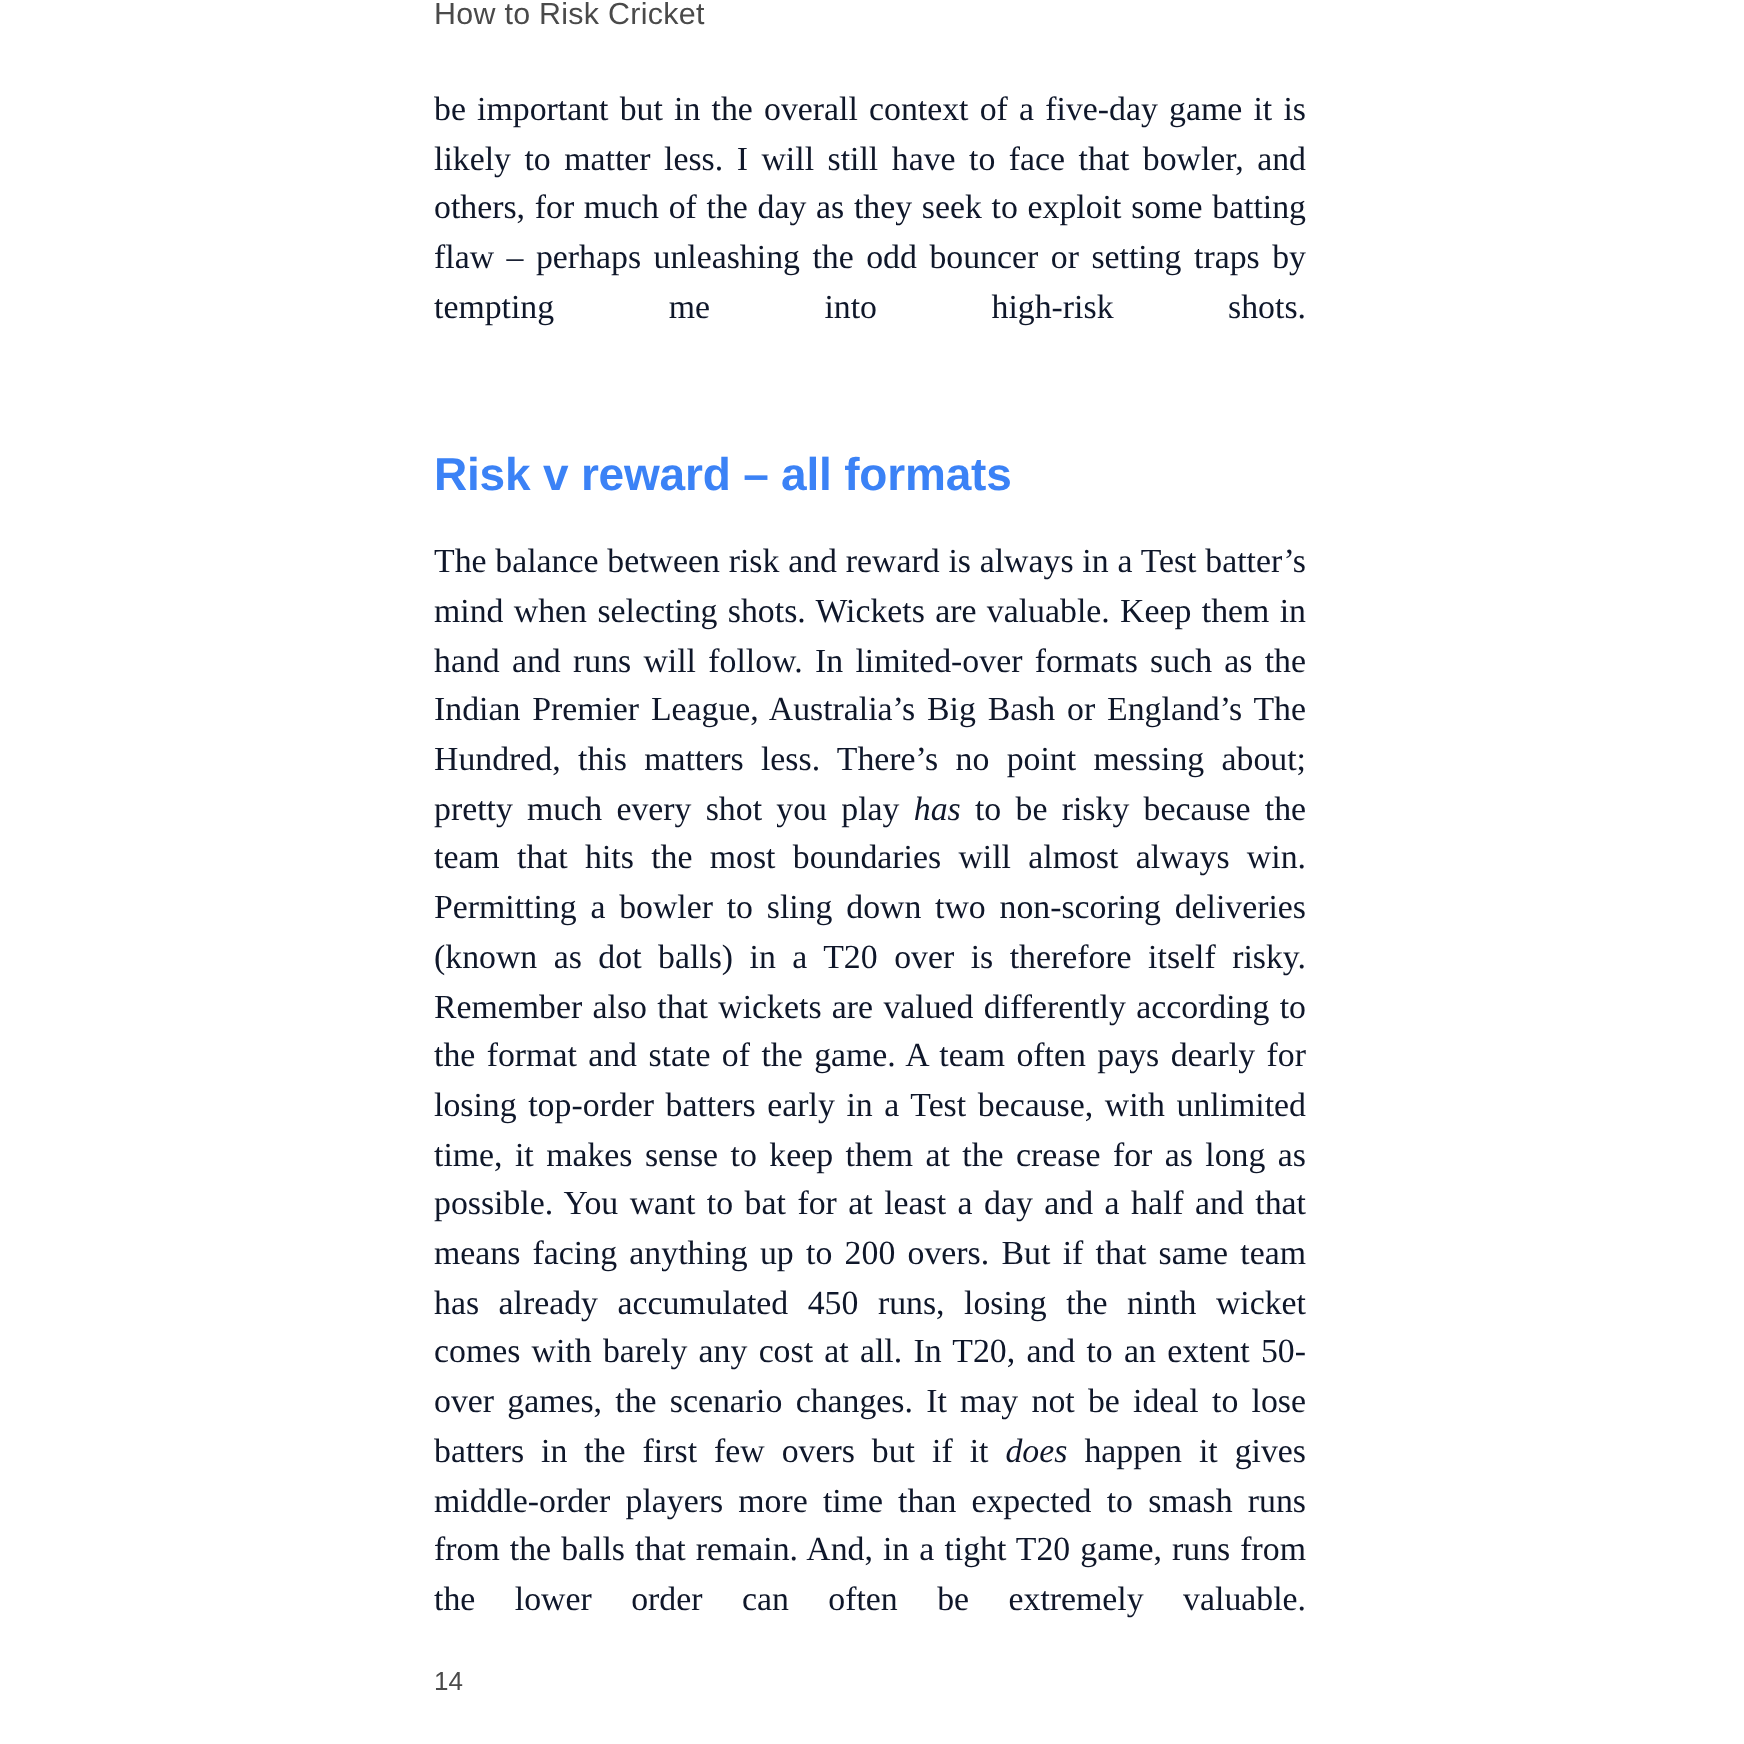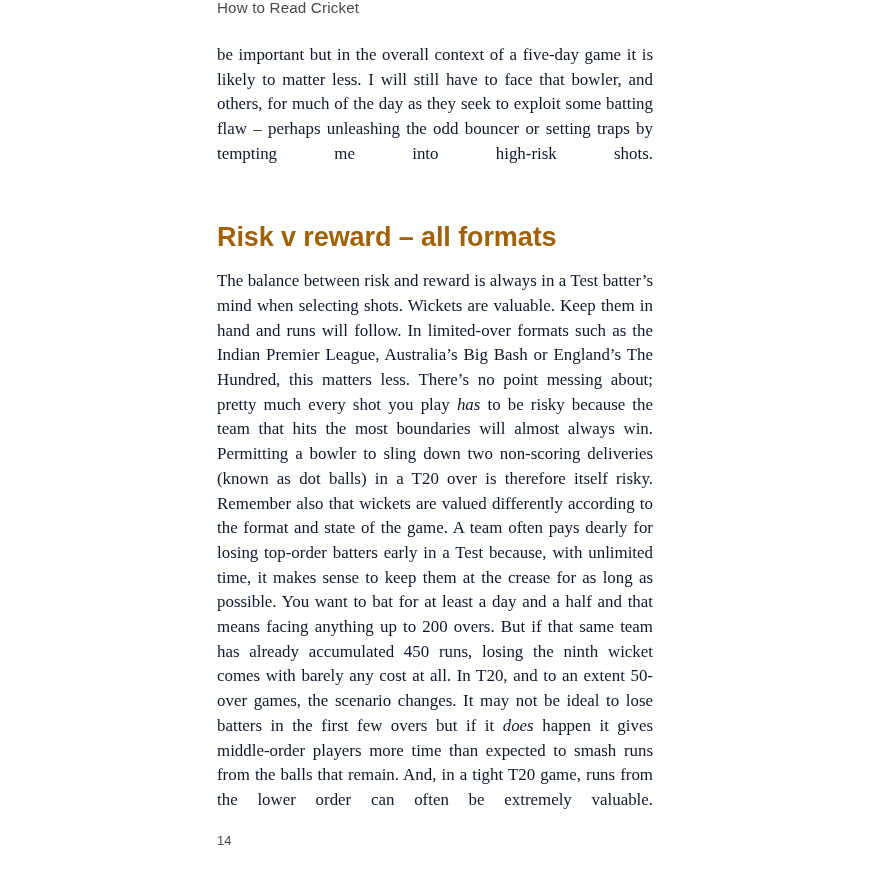--- a/index.html
+++ b/index.html
@@ -65,45 +65,45 @@
   em, .italic {
     font-style: italic;
   }
 
   
   h2.section-heading {
     margin: 0;
     padding: 0;
     font-family: "Liberation Sans", "DejaVu Sans", sans-serif;
     font-weight: bold;
-    font-size: 27px;
+    font-size: 23px;
     line-height: 28px;
     letter-spacing: -0.1px;
-    color: #a16207;
+    color: #3b82f6;
   }
 
   .gap-before-heading { height: 32px; }
   .gap-after-heading  { height: 18px; }
 
   
   .folio {
     position: absolute;
     left: 217px;
     top: 833px;
     font-family: "Liberation Sans", "DejaVu Sans", sans-serif;
     font-size: 13px;
     color: #4a4a4a;
   }
 </style>
 </head>
 <body>
 
 <div class="page">
 
-  <div class="running-header">How to Read Cricket</div>
+  <div class="running-header">How to Risk Cricket</div>
 
   <div class="text-column">
 
     <p class="body-text">be important but in the overall context of a five-day game it is likely to matter less. I will still have to face that bowler, and others, for much of the day as they seek to exploit some batting flaw – perhaps unleashing the odd bouncer or setting traps by tempting me into high-risk shots.</p>
 
     <div class="gap-before-heading"></div>
 
     <h2 class="section-heading">Risk v reward – all formats</h2>
 
     <div class="gap-after-heading"></div>

